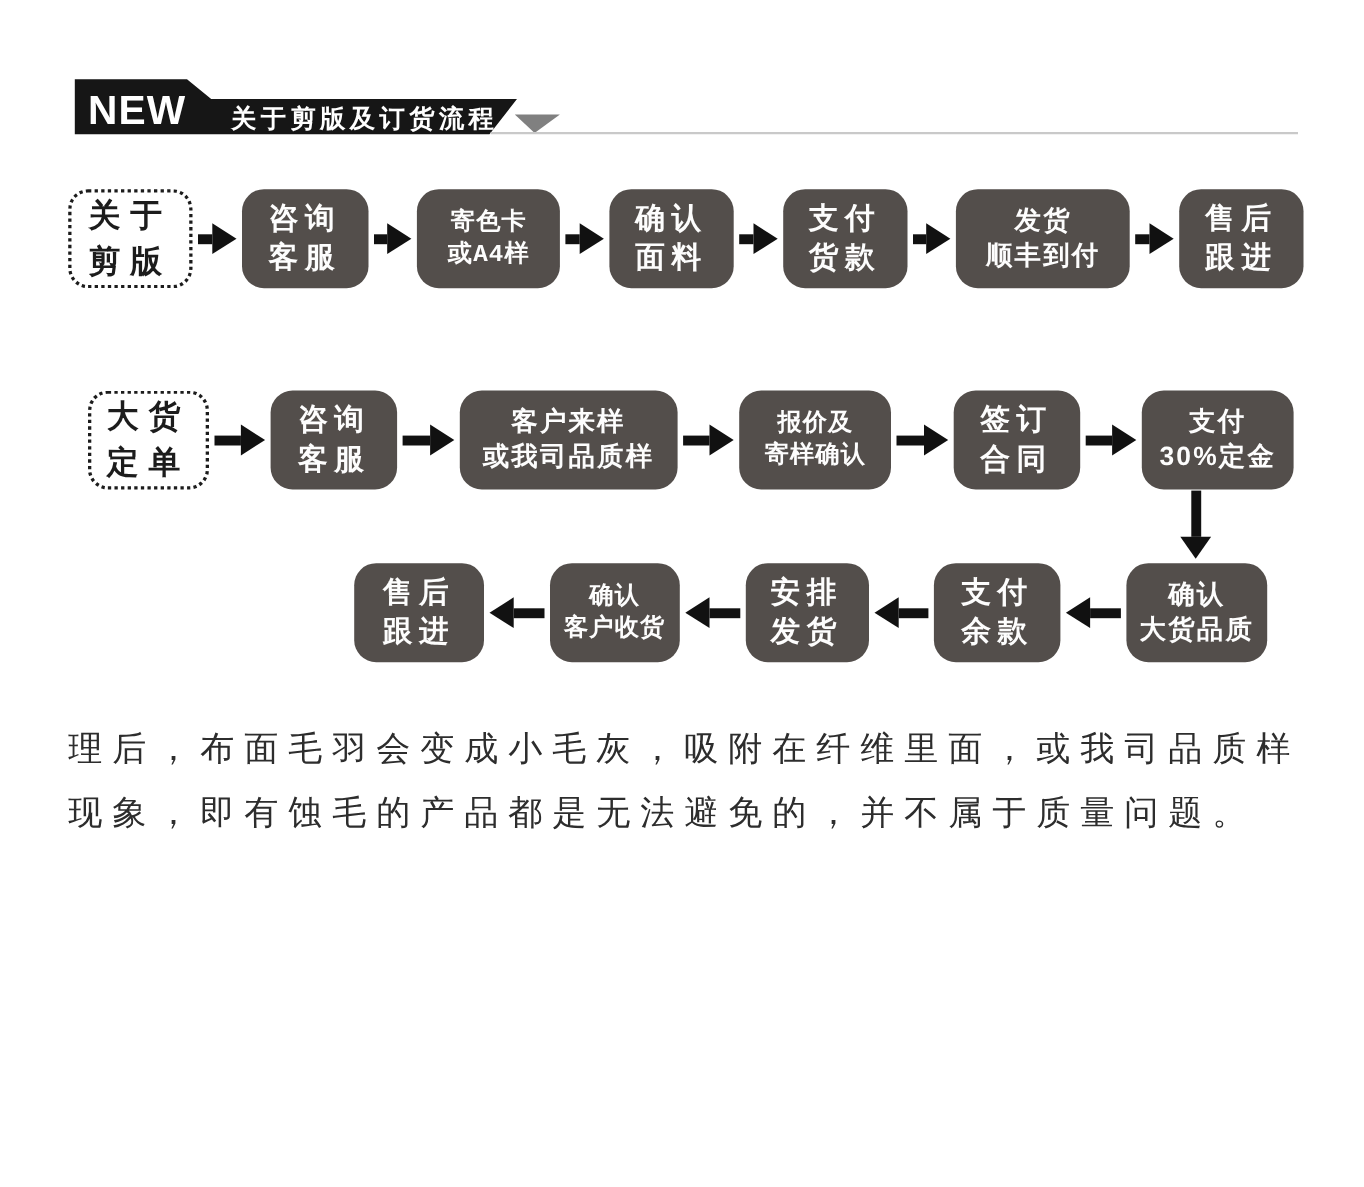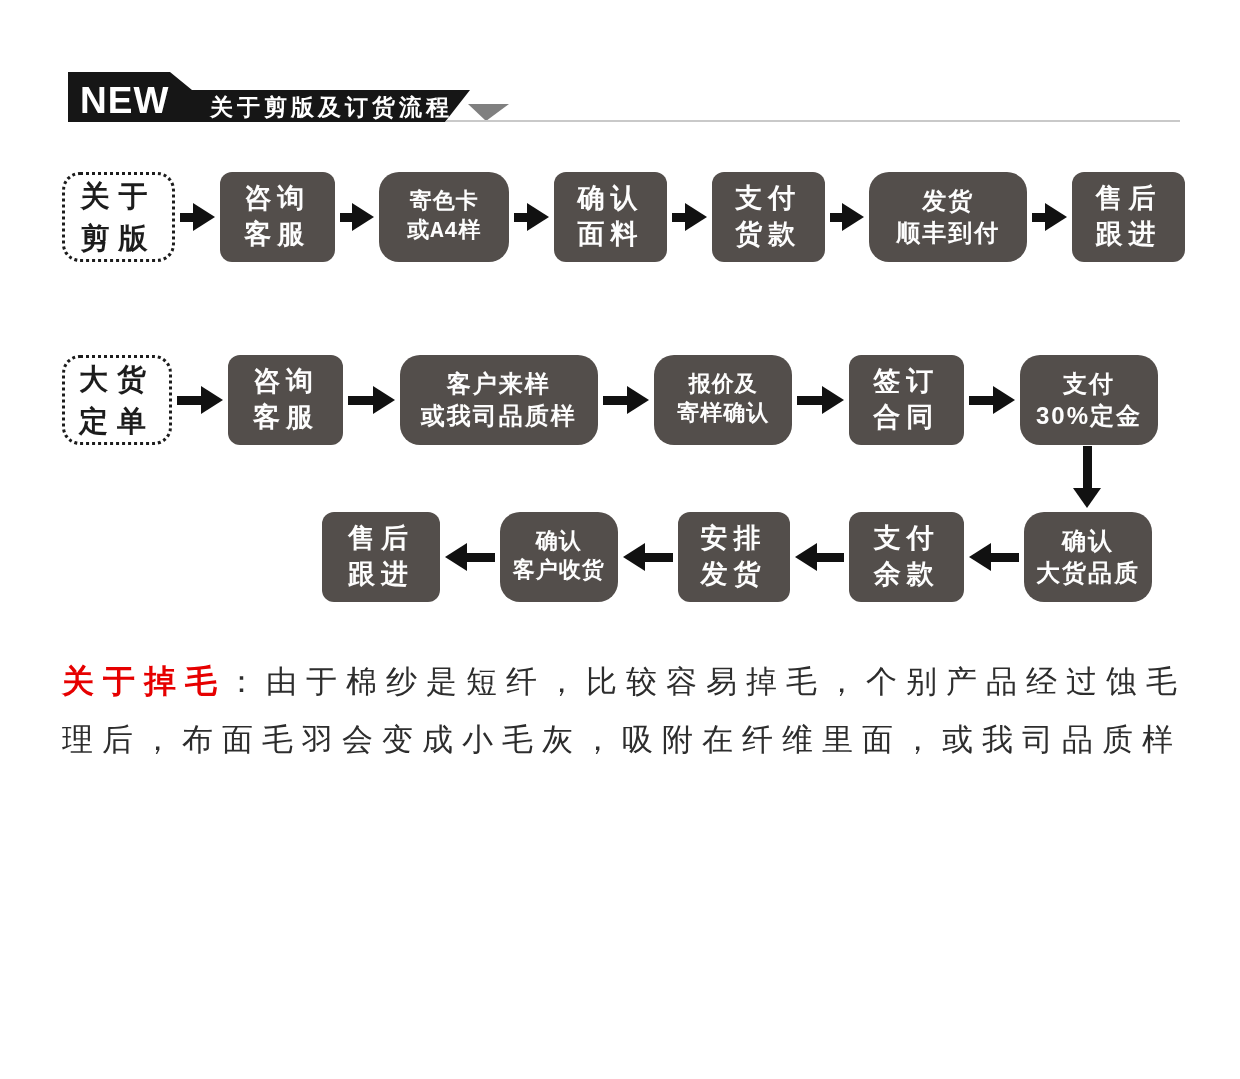--- a/index.html
+++ b/index.html
@@ -7,32 +7,32 @@
         font-family:"Liberation Sans","DejaVu Sans",sans-serif;}
 
   
   .banner{position:absolute;left:58px;top:64px;}
   .banner-new{font:700 37px "Liberation Sans",sans-serif;fill:#ffffff;letter-spacing:1px;}
   .banner-title{font:700 23px "Liberation Sans",sans-serif;fill:#ffffff;letter-spacing:4px;}
 
   
   .flow-row{position:absolute;display:flex;align-items:center;height:90px;}
   .row1{top:172px;left:62px;width:1123px;}
-  .row2{top:355px;left:62px;width:1096px;}
+  .row2{top:355px;left:80px;width:1096px;}
   .row3{top:512px;left:322px;width:830px;}
 
   .box,.startbox{
     height:90px;display:flex;align-items:center;justify-content:center;
     text-align:center;white-space:pre-line;box-sizing:border-box;flex:0 0 auto;
     line-height:1.32;font-weight:700;
   }
   .box{background:#534e4b;color:#fdfdfd;border-radius:20px;}
   .startbox{background:#ffffff;color:#1c1c1c;border:3px dotted #1c1c1c;border-radius:18px;
             font-size:29px;letter-spacing:9px;line-height:1.45;}
-  .fs28{font-size:27px;letter-spacing:6px;border-radius:12px;}
+  .fs28{font-size:27px;letter-spacing:6px;}
   .fs25{font-size:24px;letter-spacing:2px;}
   .fs23{font-size:22px;letter-spacing:1px;font-family:Liberation Mono, monospace;}
 
   
   .arr{flex:1 1 auto;display:flex;align-items:center;margin:0 5px;min-width:26px;}
   .arr .sh{flex:1 1 auto;height:9px;background:#111111;}
   .arr .hd-r{width:0;height:0;border-left:22px solid #111111;
              border-top:14px solid transparent;border-bottom:14px solid transparent;}
   .arr .hd-l{width:0;height:0;border-right:22px solid #111111;
              border-top:14px solid transparent;border-bottom:14px solid transparent;}
@@ -167,20 +167,18 @@
 余款</div>
     <div class="arr">
         <div class="hd-l"></div>
         <div class="sh"></div>
       </div>
     <div class="box fs25" style="width:128px">确认
 大货品质</div>
   </div>
 
   <div class="note note1">
-    <div class="note-line">
-      <span class="note-heading">关于掉毛</span><span>：</span><span>由于棉纱是短纤，比较容易掉毛，个别产品经过蚀毛</span>
-    </div>
     <div class="note-line">理后，布面毛羽会变成小毛灰，吸附在纤维里面，或我司品质样</div>
+    <div class="note-line">现象，即有蚀毛的产品都是无法避免的，并不属于质量问题。</div>
   </div>
 
 
 </div>
 
 </body></html>

